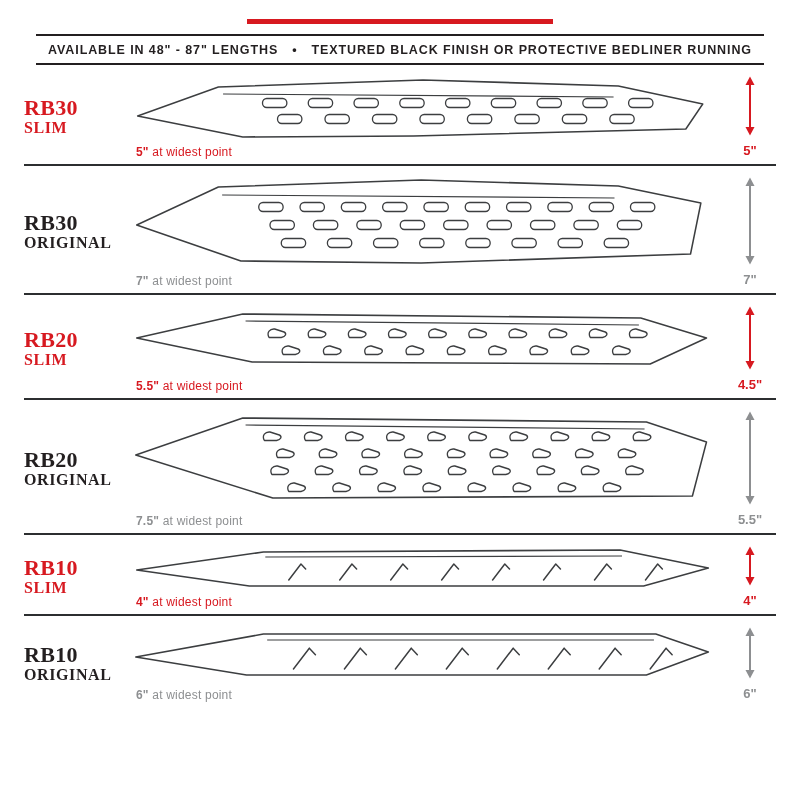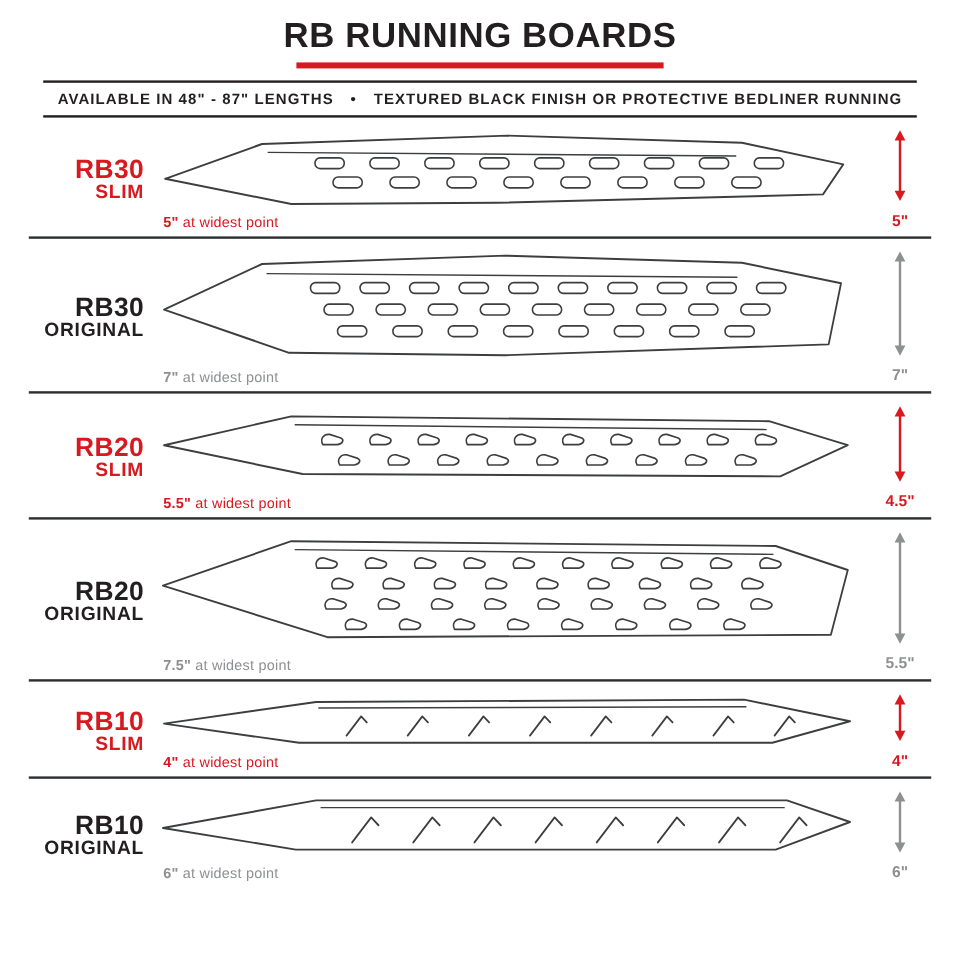--- a/index.html
+++ b/index.html
@@ -28,41 +28,40 @@
     padding:7px 0 6px;color:var(--dark);
   }
   .subtitle .bullet{padding:0 14px;}
   .rows{margin:0 24px;}
   .row{
     display:flex;align-items:center;
     padding:9px 0 5px;
     border-bottom:2px solid #2c2e30;
   }
   .row:last-child{border-bottom:none;}
-  .label-col{width:106px;text-align:right;padding-right:10px;flex:none;}
+  .label-col{width:106px;text-align:left;padding-right:10px;flex:none;font-family:Liberation Serif, serif;}
   .model{font-size:22px;font-weight:700;letter-spacing:.3px;line-height:1.05;}
   .variant{font-size:16px;font-weight:700;letter-spacing:.6px;}
   .slim .model,.slim .variant{color:var(--red);}
   .original .model,.original .variant{color:var(--dark);}
   .board-col{flex:1;min-width:0;padding:0 10px 0 2px;}
   .board{width:100%;line-height:0;}
   .width-note{font-size:12px;margin:3px 0 0 4px;letter-spacing:.2px;}
   .width-note .wv{font-weight:700;}
   .slim .width-note{color:var(--red);}
   .original .width-note{color:var(--gray);}
   .arrow-col{width:52px;flex:none;display:flex;flex-direction:column;align-items:center;gap:3px;}
   .height-label{font-size:13px;font-weight:700;}
   .slim .height-label{color:var(--red);}
   .original .height-label{color:var(--gray);}
 </style>
 </head>
 <body>
 
 <div class="page">
-  <div class="title">RB RUNNING BOARDS</div>
   <div class="title-underline"></div>
   <div class="rule"></div>
   <div class="subtitle">
     <span>AVAILABLE IN 48" - 87" LENGTHS</span><span class="bullet">•</span><span>TEXTURED BLACK FINISH OR PROTECTIVE BEDLINER RUNNING</span>
   </div>
   <div class="rule"></div>
 
   <div class="rows">
 
     <div class="row slim">

